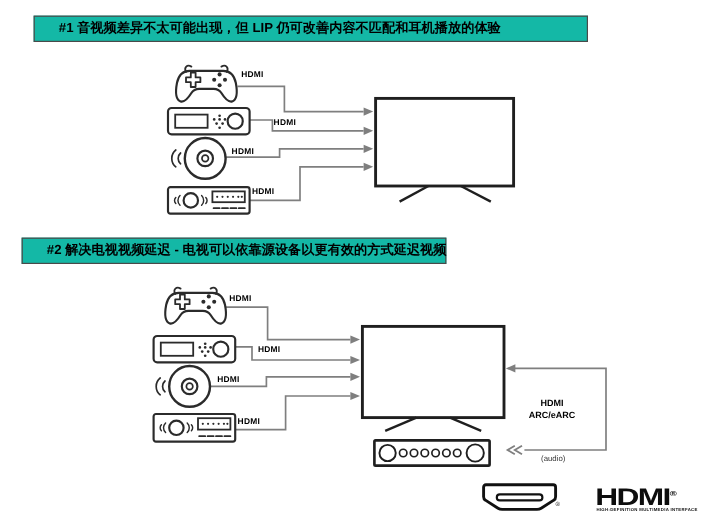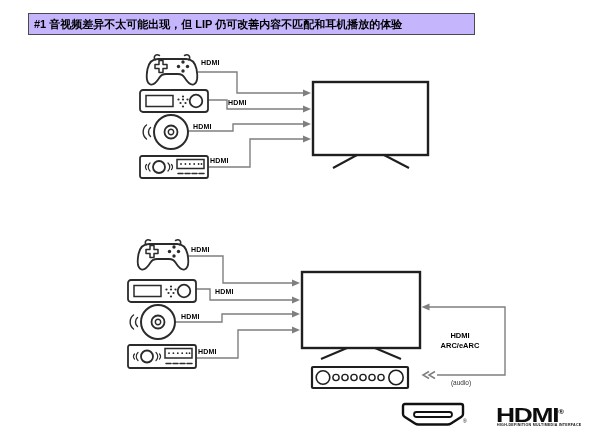--- a/index.html
+++ b/index.html
@@ -1,20 +1,20 @@
 <!DOCTYPE html>
 <html><head>
 <meta charset="utf-8">
 <style>
   html,body{margin:0;padding:0;background:#fff;}
   #canvas{position:relative;width:600px;height:438px;background:#fff;overflow:hidden;
           font-family:"Liberation Sans","DejaVu Sans",sans-serif;}
   svg{position:absolute;left:0;top:0;}
-  .hdr{position:absolute;border:1px solid #4a4a4a;background:#c4b5fd;color:#000;
-       font-weight:600;font-size:11px;line-height:20px;height:20px;padding-left:5px;
+  .hdr{position:absolute;border:1px solid #4a4a4a;background:#14b8a6;color:#000;
+       font-weight:600;font-size:11px;line-height:20px;height:20px;padding-left:20px;
        white-space:nowrap;}
   .plabel{position:absolute;font-weight:bold;font-size:7px;color:#000;letter-spacing:.2px;line-height:8px;}
   .arc-label{position:absolute;left:432px;top:331px;width:56px;text-align:center;
              font-weight:bold;font-size:7.5px;line-height:9.5px;color:#000;}
   .audio-label{position:absolute;left:436px;top:379px;width:50px;text-align:center;
                font-size:6.5px;color:#333;}
   .wordmark{position:absolute;left:496px;top:402px;font-weight:bold;font-size:20px;
             letter-spacing:-1px;color:#0d0d0d;transform:scaleX(1.32);transform-origin:left top;
             line-height:20px;}
   .wordmark sup{font-size:6px;letter-spacing:0;}
@@ -204,20 +204,21 @@
       <polyline points="435,371.5 429,375 435,378.5" stroke="#7f7f7f" stroke-width="1.5" fill="none"></polyline>
     </g>
 
     <g transform="translate(402,403)">
       <path d="M3,1 H59 Q61,1 61,3 V11 Q61,13 59.5,13.8 L49,20.5 Q47.5,21.5 45.5,21.5 H16.5 Q14.5,21.5 13,20.5 L2.5,13.8 Q1,13 1,11 V3 Q1,1 3,1 Z" fill="none" stroke="#111" stroke-width="2.4" stroke-linejoin="round"></path>
       <rect x="12" y="9" width="38" height="5" rx="2.5" fill="none" stroke="#111" stroke-width="1.8"></rect>
     </g>
   </svg>
 
   <div class="hdr" style="left:28px;top:13px;width:440px;">#1 音视频差异不太可能出现，但 LIP 仍可改善内容不匹配和耳机播放的体验</div>
+  <div class="hdr" style="left:18px;top:198px;width:332px;">#2 解决电视视频延迟 - 电视可以依靠源设备以更有效的方式延迟视频</div>
 
   <span class="plabel" style="left:201px;top:59px;">HDMI</span>
   <span class="plabel" style="left:228px;top:99px;">HDMI</span>
   <span class="plabel" style="left:193px;top:123px;">HDMI</span>
   <span class="plabel" style="left:210px;top:157px;">HDMI</span>
 
   <span class="plabel" style="left:191px;top:246px;">HDMI</span>
   <span class="plabel" style="left:215px;top:288px;">HDMI</span>
   <span class="plabel" style="left:181px;top:313px;">HDMI</span>
   <span class="plabel" style="left:198px;top:348px;">HDMI</span>

